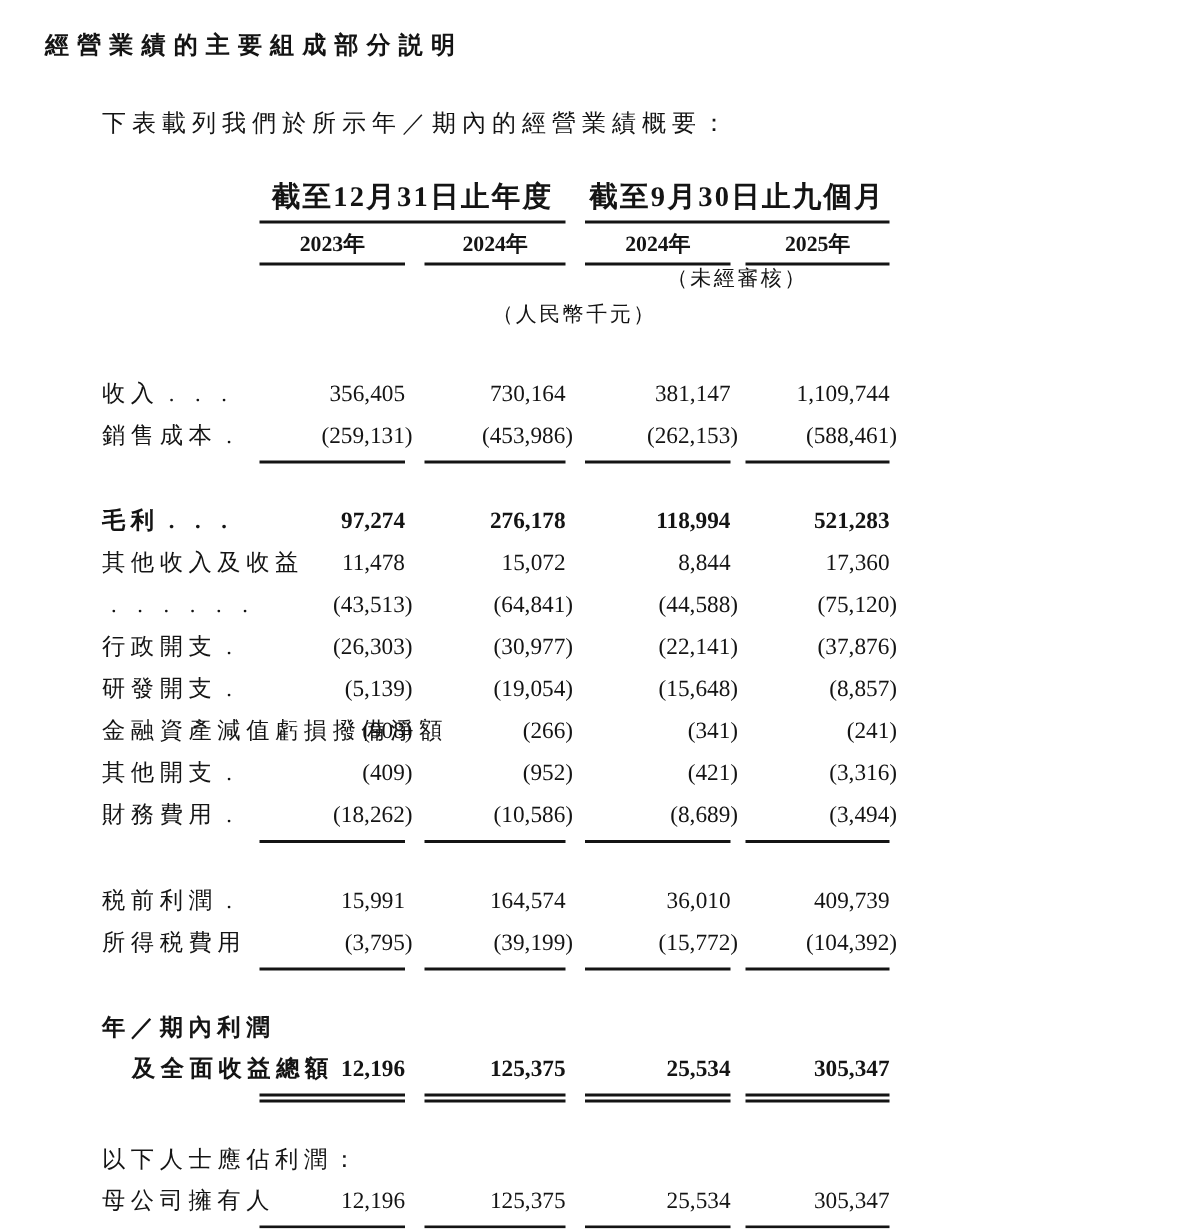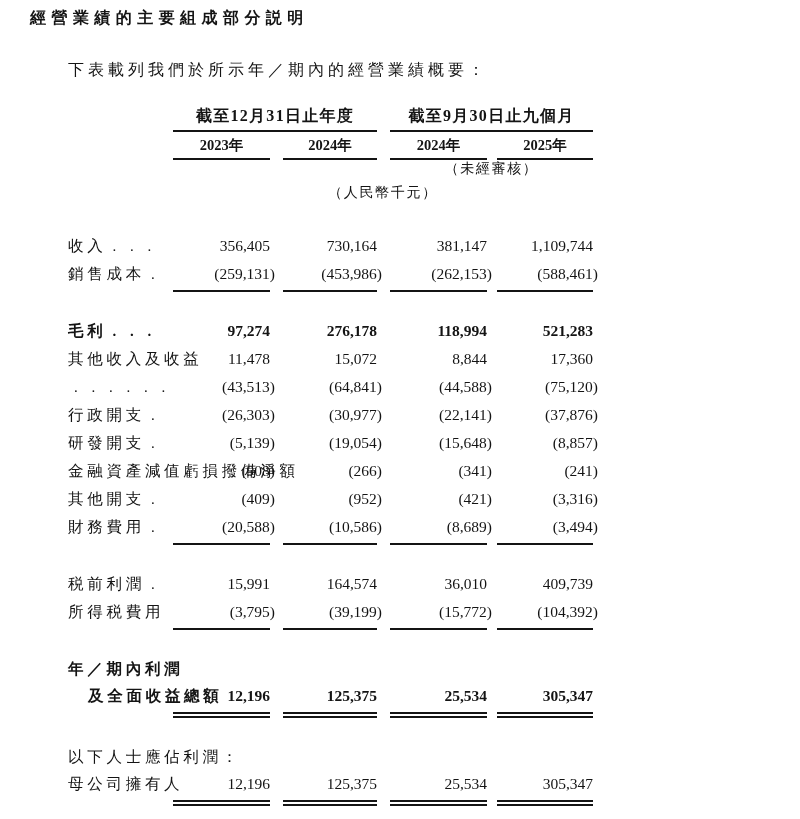--- a/index.html
+++ b/index.html
@@ -7,21 +7,21 @@
     padding: 0;
     background: #ffffff;
     color: #141414;
     font-family: "Liberation Serif", "DejaVu Serif", serif;
   }
   .page {
     position: relative;
     width: 640px;
     height: 819px;
     box-sizing: border-box;
-    padding: 8px 47px 0 30px;
+    padding: 20px 47px 0 30px;
     background: #ffffff;
     overflow: hidden;
   }
   .title {
     font-size: 16px;
     font-weight: bold;
     letter-spacing: 0.34em;
     white-space: nowrap;
   }
   .intro {
@@ -30,21 +30,21 @@
     letter-spacing: 0.25em;
     white-space: nowrap;
   }
   .fin-table { margin-top: 25px; }
   .hrow { display: flex; align-items: flex-end; }
   .lspace { flex: 1; min-width: 0; }
   
   .group {
     text-align: center;
     font-weight: bold;
-    font-size: 16px;
+    font-size: 19px;
     letter-spacing: 0.08em;
     border-bottom: 2px solid #141414;
     padding-bottom: 3px;
     white-space: nowrap;
   }
   .g1 { width: 204px; }
   .g2 { width: 203px; margin-left: 13px; }
   .years { margin-top: 4px; }
   .ycell {
     text-align: center;
@@ -230,21 +230,21 @@
           <div class="cell c1"><span class="num paren">(409)</span></div>
           <div class="cell c2"><span class="num paren">(952)</span></div>
           <div class="cell c3"><span class="num paren">(421)</span></div>
           <div class="cell c4"><span class="num paren">(3,316)</span></div>
         </div>
         <div class="trow">
           <div class="lcol">
             <span class="ltext">財務費用</span>
             <span class="leader">. . . . . . . . . . . . . . . . . . . . . . . . . . . . . . . . . . . . . . . .</span>
           </div>
-          <div class="cell c1 rule-single"><span class="num paren">(20,588)</span></div>
+          <div class="cell c1 rule-single"><span class="num paren">(18,262)</span></div>
           <div class="cell c2 rule-single"><span class="num paren">(10,586)</span></div>
           <div class="cell c3 rule-single"><span class="num paren">(8,689)</span></div>
           <div class="cell c4 rule-single"><span class="num paren">(3,494)</span></div>
         </div>
         <div class="spacer"></div>
         <div class="trow">
           <div class="lcol">
             <span class="ltext">税前利潤</span>
             <span class="leader">. . . . . . . . . . . . . . . . . . . . . . . . . . . . . . . . . . . . . . . .</span>
           </div>

